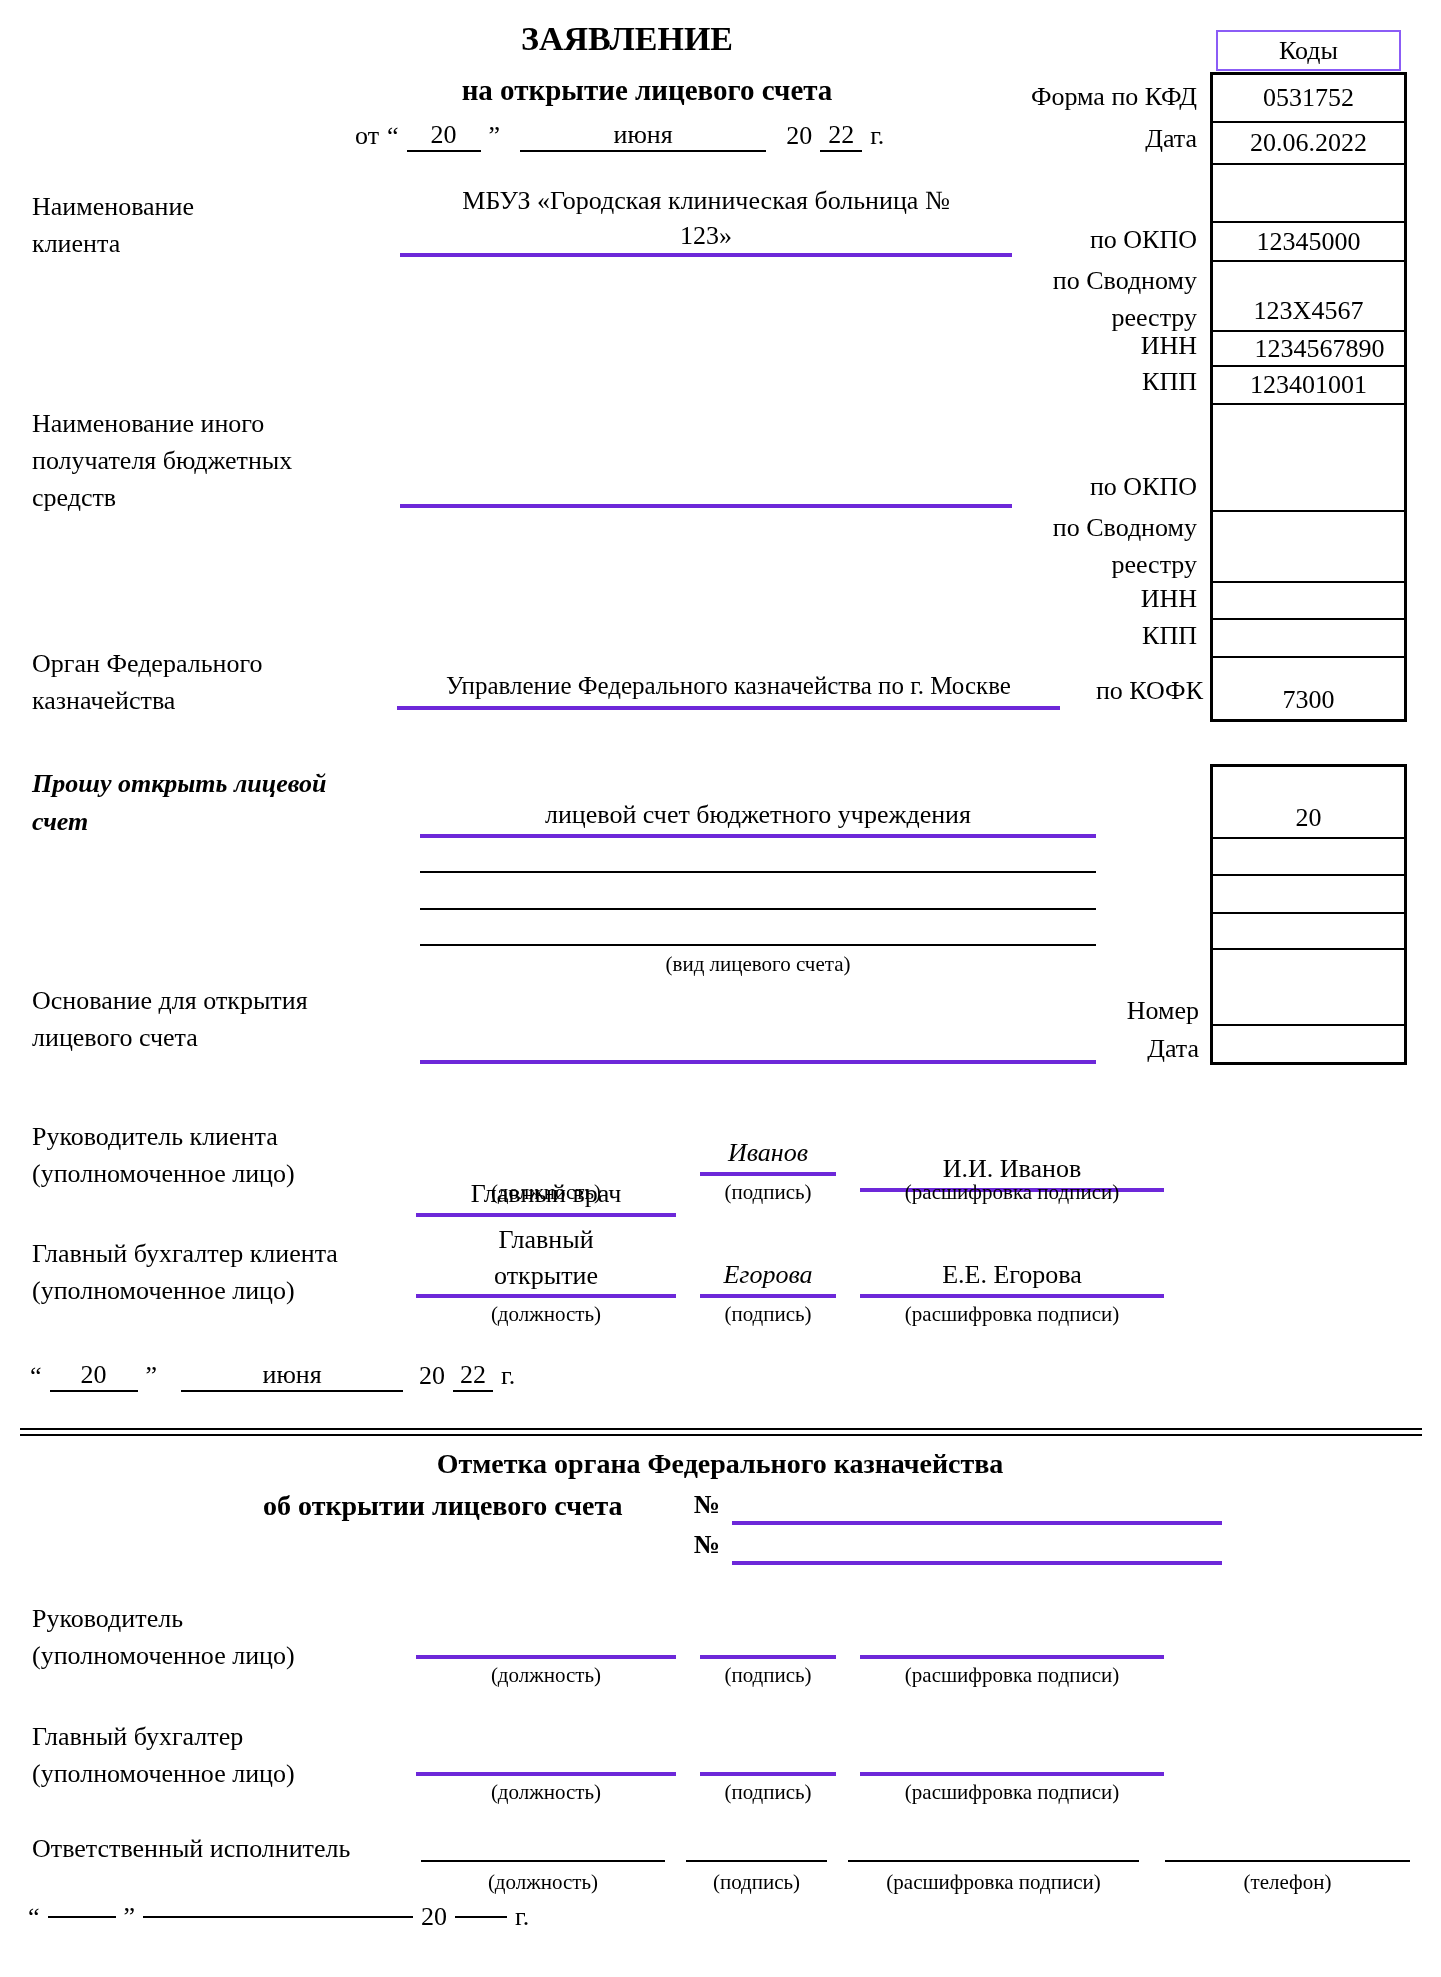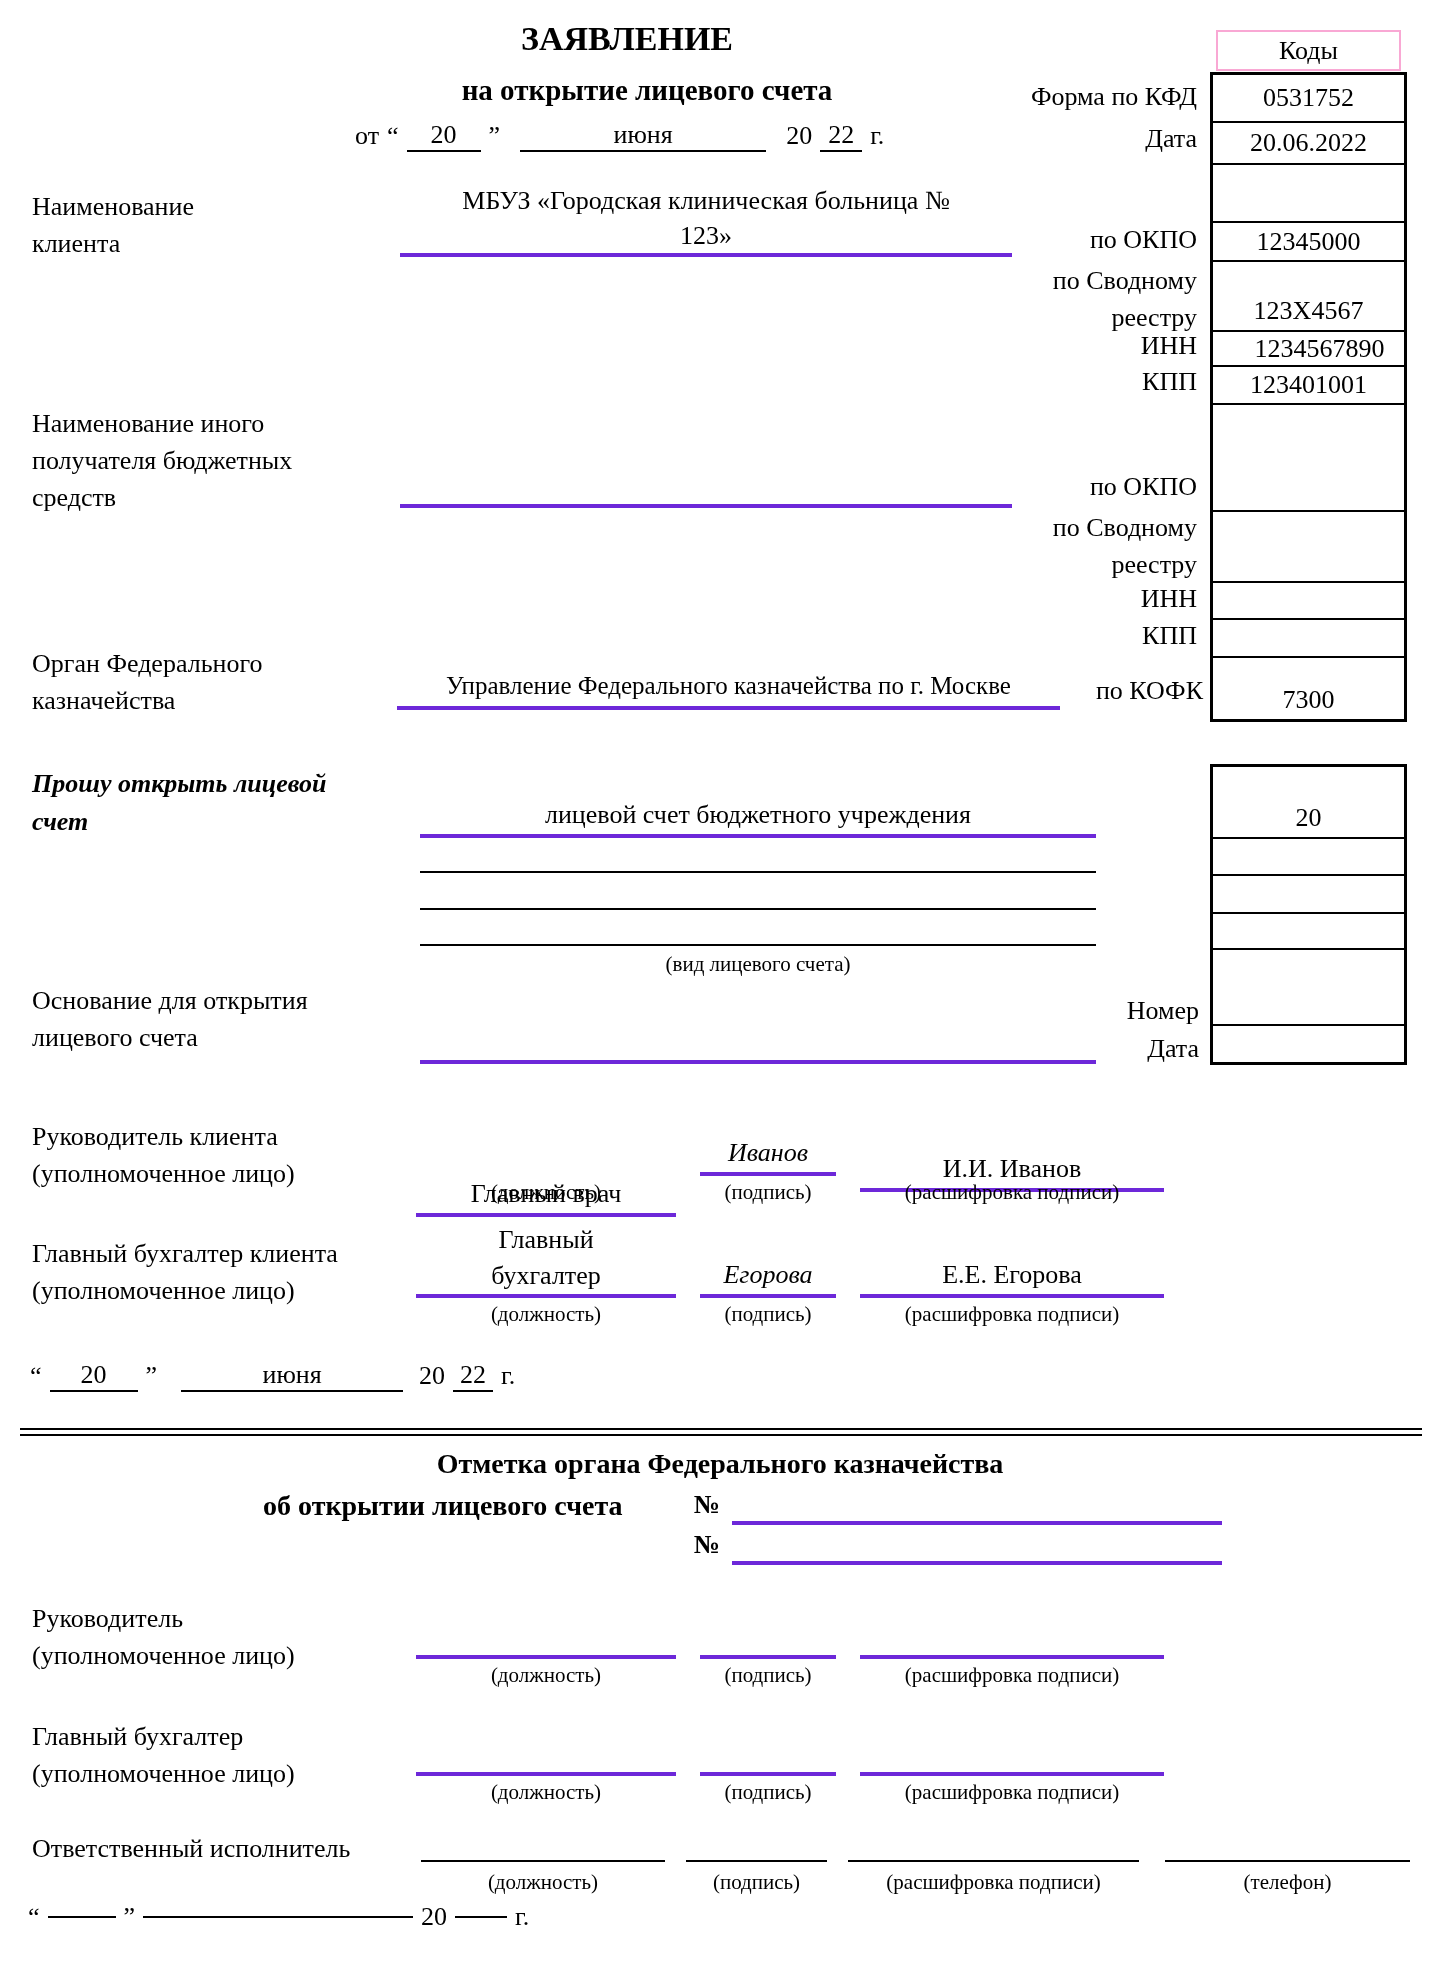--- a/index.html
+++ b/index.html
@@ -10,21 +10,21 @@
   .i{font-style:italic;}
   .r{text-align:right;}
   .c{text-align:center;}
   .pre{white-space:pre-line;line-height:37px;}
   .fld{border-bottom:4px solid #6d28d9;text-align:center;}
   .ul{border-bottom:2px solid #000;}
   .cap{font-size:21px;text-align:center;}
   .dline{display:flex;align-items:center;gap:8px;}
   .dfld{display:inline-block;border-bottom:2px solid #000;text-align:center;}
   
-  .kody{border:2px solid #f9a8d4;display:flex;align-items:center;justify-content:center;}
+  .kody{border:2px solid #8b5cf6;display:flex;align-items:center;justify-content:center;}
   .cbox{border:3px solid #000;box-sizing:border-box;display:flex;flex-direction:column;}
   .crow{box-sizing:border-box;display:flex;align-items:center;justify-content:center;font-size:26px;}
   .crow.bt{border-top:2px solid #000;}
   .crow.bot{align-items:flex-end;padding-bottom:4px;}
   .divider{height:4px;border-top:2px solid #000;border-bottom:2px solid #000;}
 </style>
 </head>
 <body>
 
 <div class="page">
@@ -115,21 +115,21 @@
   <div class="a fld" style="left:416px;top:1138px;width:260px;height:34px;margin-top:41px;">Главный врач</div>
   <div class="a fld i" style="left:700px;top:1138px;width:136px;height:34px;">Иванов</div>
   <div class="a fld" style="left:860px;top:1138px;width:304px;height:34px;margin-top:16px;">И.И. Иванов</div>
   <div class="a cap" style="left:416px;top:1180px;width:260px;">(должность)</div>
   <div class="a cap" style="left:700px;top:1180px;width:136px;">(подпись)</div>
   <div class="a cap" style="left:860px;top:1180px;width:304px;">(расшифровка подписи)</div>
 
   <div class="a pre" style="left:32px;top:1235px;width:380px;">Главный бухгалтер клиента
 (уполномоченное лицо)</div>
   <div class="a fld pre" style="left:416px;top:1222px;width:260px;line-height:36px;height:72px;">Главный
-бухгалтер</div>
+открытие</div>
   <div class="a fld i" style="left:700px;top:1260px;width:136px;height:34px;">Егорова</div>
   <div class="a fld" style="left:860px;top:1260px;width:304px;height:34px;">Е.Е. Егорова</div>
   <div class="a cap" style="left:416px;top:1302px;width:260px;">(должность)</div>
   <div class="a cap" style="left:700px;top:1302px;width:136px;">(подпись)</div>
   <div class="a cap" style="left:860px;top:1302px;width:304px;">(расшифровка подписи)</div>
 
   <div class="a dline" style="left:30px;top:1360px;">
     <span>“</span>
     <span class="dfld" style="width:88px;">20</span>
     <span>”</span>

